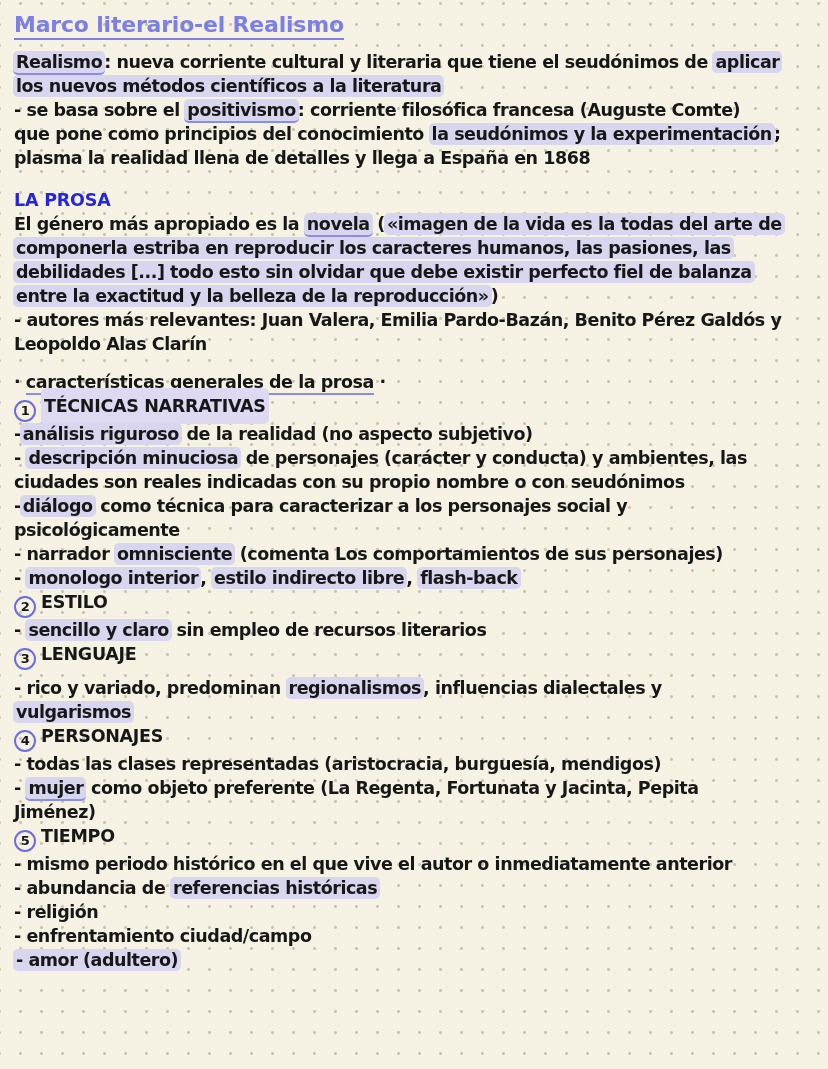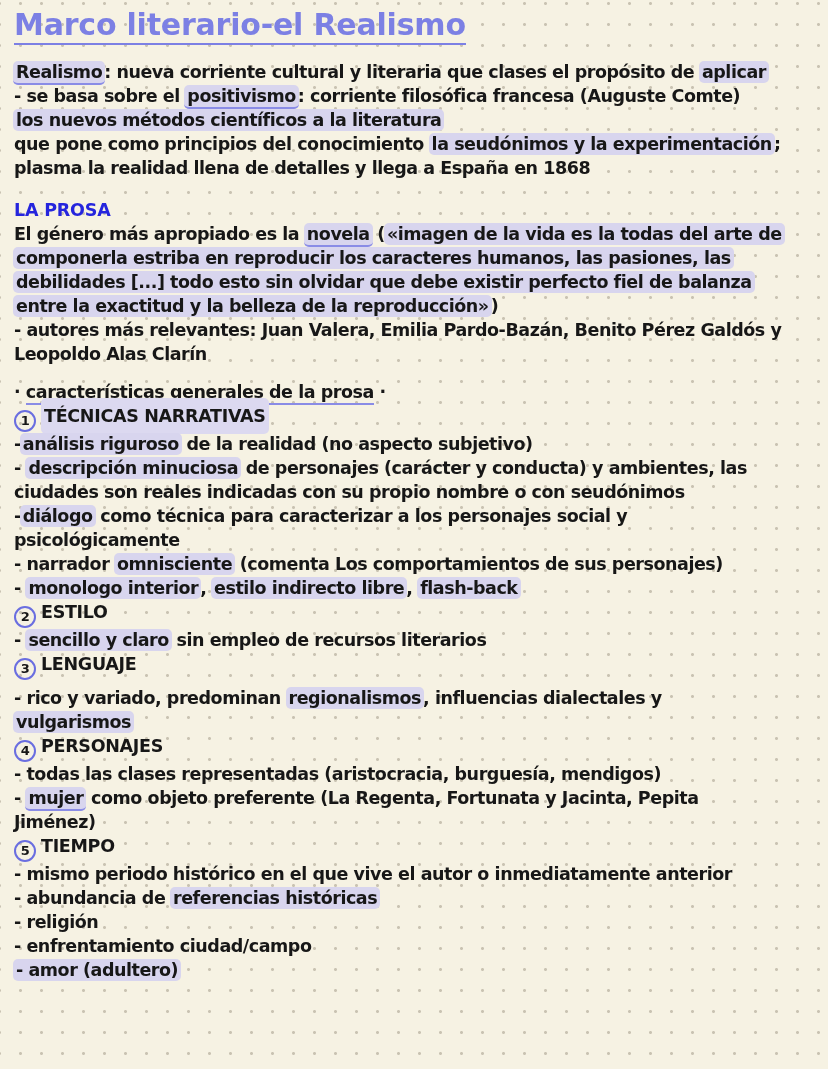--- a/index.html
+++ b/index.html
@@ -17,21 +17,21 @@
     font-family: "DejaVu Sans", sans-serif;
     font-weight: bold;
     color: #171717;
   }
   .line {
     font-size: 17.5px;
     line-height: 24px;
     letter-spacing: -0.45px;
     white-space: nowrap;
   }
-  .title-line { font-size: 30px; line-height: 30px; margin-bottom: 20px; }
+  .title-line { font-size: 22px; line-height: 30px; margin-bottom: 10px; }
   .title-text {
     color: #7c80e4;
     border-bottom: 2.5px solid #7c80e4;
     padding-bottom: 1px;
     letter-spacing: -0.2px;
   }
   .plain { }
   .hl {
     background: #d8d5ee;
     border-radius: 5px;
@@ -60,23 +60,23 @@
     vertical-align: -3px;
     background: transparent;
   }
   .gap { width: 100%; }
 </style>
 </head>
 <body>
 
 <div class="page">
     <div class="line title-line"><span class="title-text">Marco literario-el Realismo</span></div>
-    <div class="line"><span class="hl ul">Realismo</span><span class="plain">: nueva corriente cultural y literaria que clases el propósito de </span><span class="hl">aplicar</span></div>
+    <div class="line"><span class="hl ul">Realismo</span><span class="plain">: nueva corriente cultural y literaria que tiene el seudónimos de </span><span class="hl">aplicar</span></div>
+    <div class="line"><span class="hl">los nuevos métodos científicos a la literatura</span></div>
     <div class="line"><span class="plain">- se basa sobre el </span><span class="hl ul">positivismo</span><span class="plain">: corriente filosófica francesa (Auguste Comte)</span></div>
-    <div class="line"><span class="hl">los nuevos métodos científicos a la literatura</span></div>
     <div class="line"><span class="plain">que pone como principios del conocimiento </span><span class="hl">la seudónimos y la experimentación</span><span class="plain">;</span></div>
     <div class="line"><span class="plain">plasma la realidad llena de detalles y llega a España en 1868</span></div>
     <div class="gap" style="height: 18px;"></div>
     <div class="line"><span class="blue-header">LA PROSA</span></div>
     <div class="line"><span class="plain">El género más apropiado es la </span><span class="hl ul">novela</span><span class="plain"> (</span><span class="hl">«imagen de la vida es la todas del arte de</span></div>
     <div class="line"><span class="hl">componerla estriba en reproducir los caracteres humanos, las pasiones, las</span></div>
     <div class="line"><span class="hl">debilidades [...] todo esto sin olvidar que debe existir perfecto fiel de balanza</span></div>
     <div class="line"><span class="hl">entre la exactitud y la belleza de la reproducción»</span><span class="plain">)</span></div>
     <div class="line"><span class="plain">- autores más relevantes: Juan Valera, Emilia Pardo-Bazán, Benito Pérez Galdós y</span></div>
     <div class="line"><span class="plain">Leopoldo Alas Clarín</span></div>

